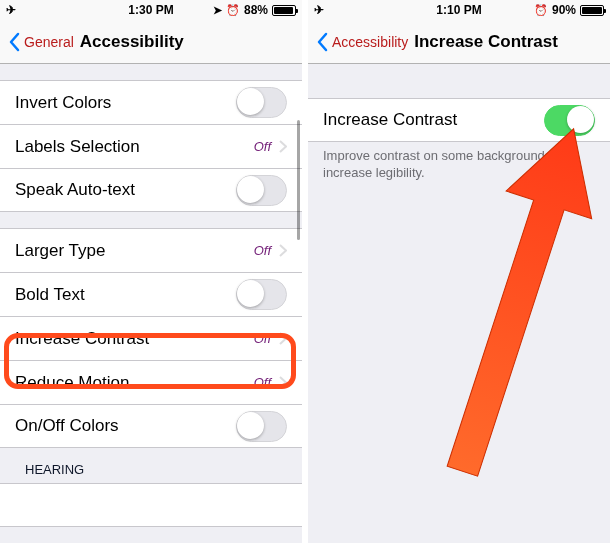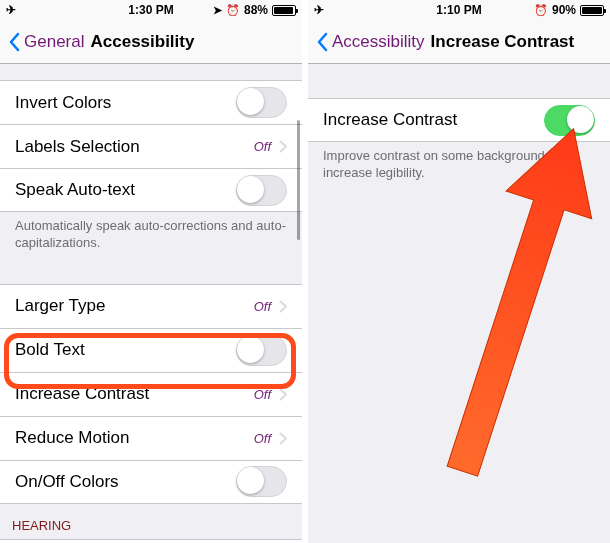--- a/index.html
+++ b/index.html
@@ -58,41 +58,41 @@
       background: #f9f9f9;
       border-bottom: 1px solid #b2b2b2;
       display: flex;
       align-items: center;
       position: relative;
       padding: 0 8px;
     }
     .back-btn {
       display: flex;
       align-items: center;
-      color: #701a75;
-      font-size: 17px;
+      color: #b91c1c;
+      font-size: 14px;
       font-weight: 400;
       cursor: pointer;
     }
     .chevron-left {
       width: 12px; height: 20px;
       margin-right: 4px;
     }
     .nav-title {
       font-size: 17px;
       font-weight: 600;
       color: #000;
       margin-left: 6px;
     }
     .content {
       position: absolute;
       top: 64px; left: 0; right: 0; bottom: 0;
       overflow-y: auto;
     }
-    .section { margin-top: 24px; }
+    .section { margin-top: 16px; }
     .section:first-child { margin-top: 16px; }
     .row {
       background: #fff;
       height: 44px;
       border-top: 1px solid #c8c7cc;
       display: flex;
       align-items: center;
       padding: 0 15px;
       font-size: 17px;
       color: #000;
@@ -125,23 +125,23 @@
       border-color: #4cd964;
     }
     .toggle.on .knob { left: auto; right: 0px; }
     .footer-text {
       padding: 6px 15px 8px;
       font-size: 13px;
       color: #6d6d72;
       line-height: 1.3;
     }
     .header-text {
-      padding: 14px 12px 6px;
+      padding: 14px 25px 6px;
       font-size: 13px;
-      color: #7f1d1d;
+      color: #0f172a;
       text-transform: uppercase;
     }
     .scroll-indicator {
       position: absolute;
       right: 2px;
       top: 120px;
       width: 3px;
       height: 120px;
       background: rgba(0,0,0,0.35);
       border-radius: 2px;
@@ -205,21 +205,20 @@
             <path d="M1 1 L7 6.5 L1 12" stroke="#8e8e93" stroke-width="2" fill="none"></path>
           </svg>
       </div>
       <div class="row">
         <span class="label">Speak Auto-text</span>
         <span class="toggle">
             <span class="knob"></span>
           </span>
       </div>
     </div>
-    <div class="footer-text">Automatically speak auto-corrections and auto-capitalizations.</div>
 
     <div class="section">
       <div class="row">
         <span class="label">Larger Type</span>
         <span class="value">Off</span>
         <svg class="chev-r" viewBox="0 0 8 13">
             <path d="M1 1 L7 6.5 L1 12" stroke="#8e8e93" stroke-width="2" fill="none"></path>
           </svg>
       </div>
       <div class="row">

